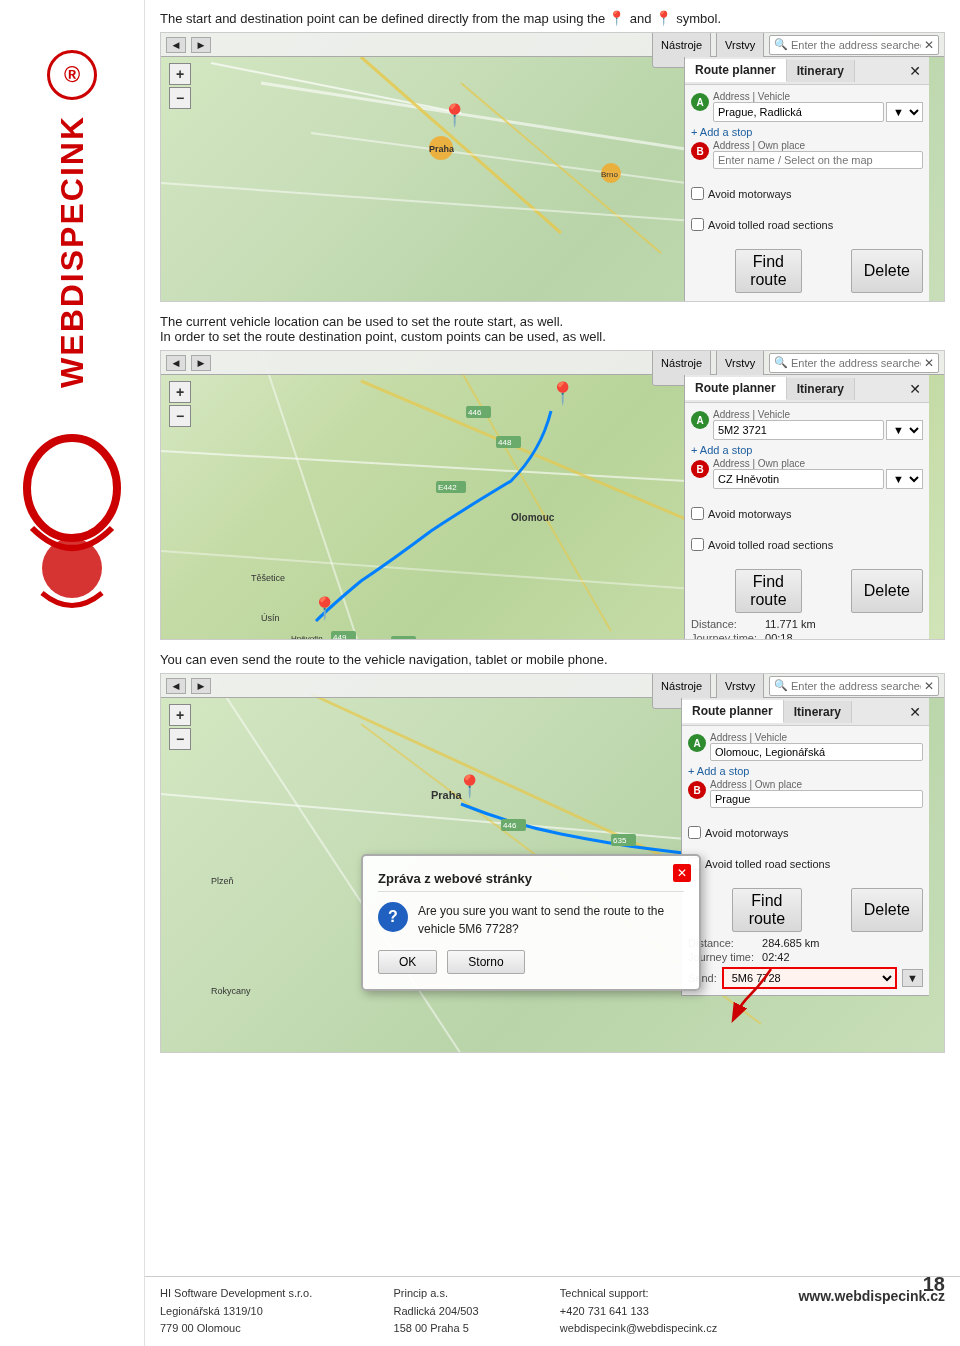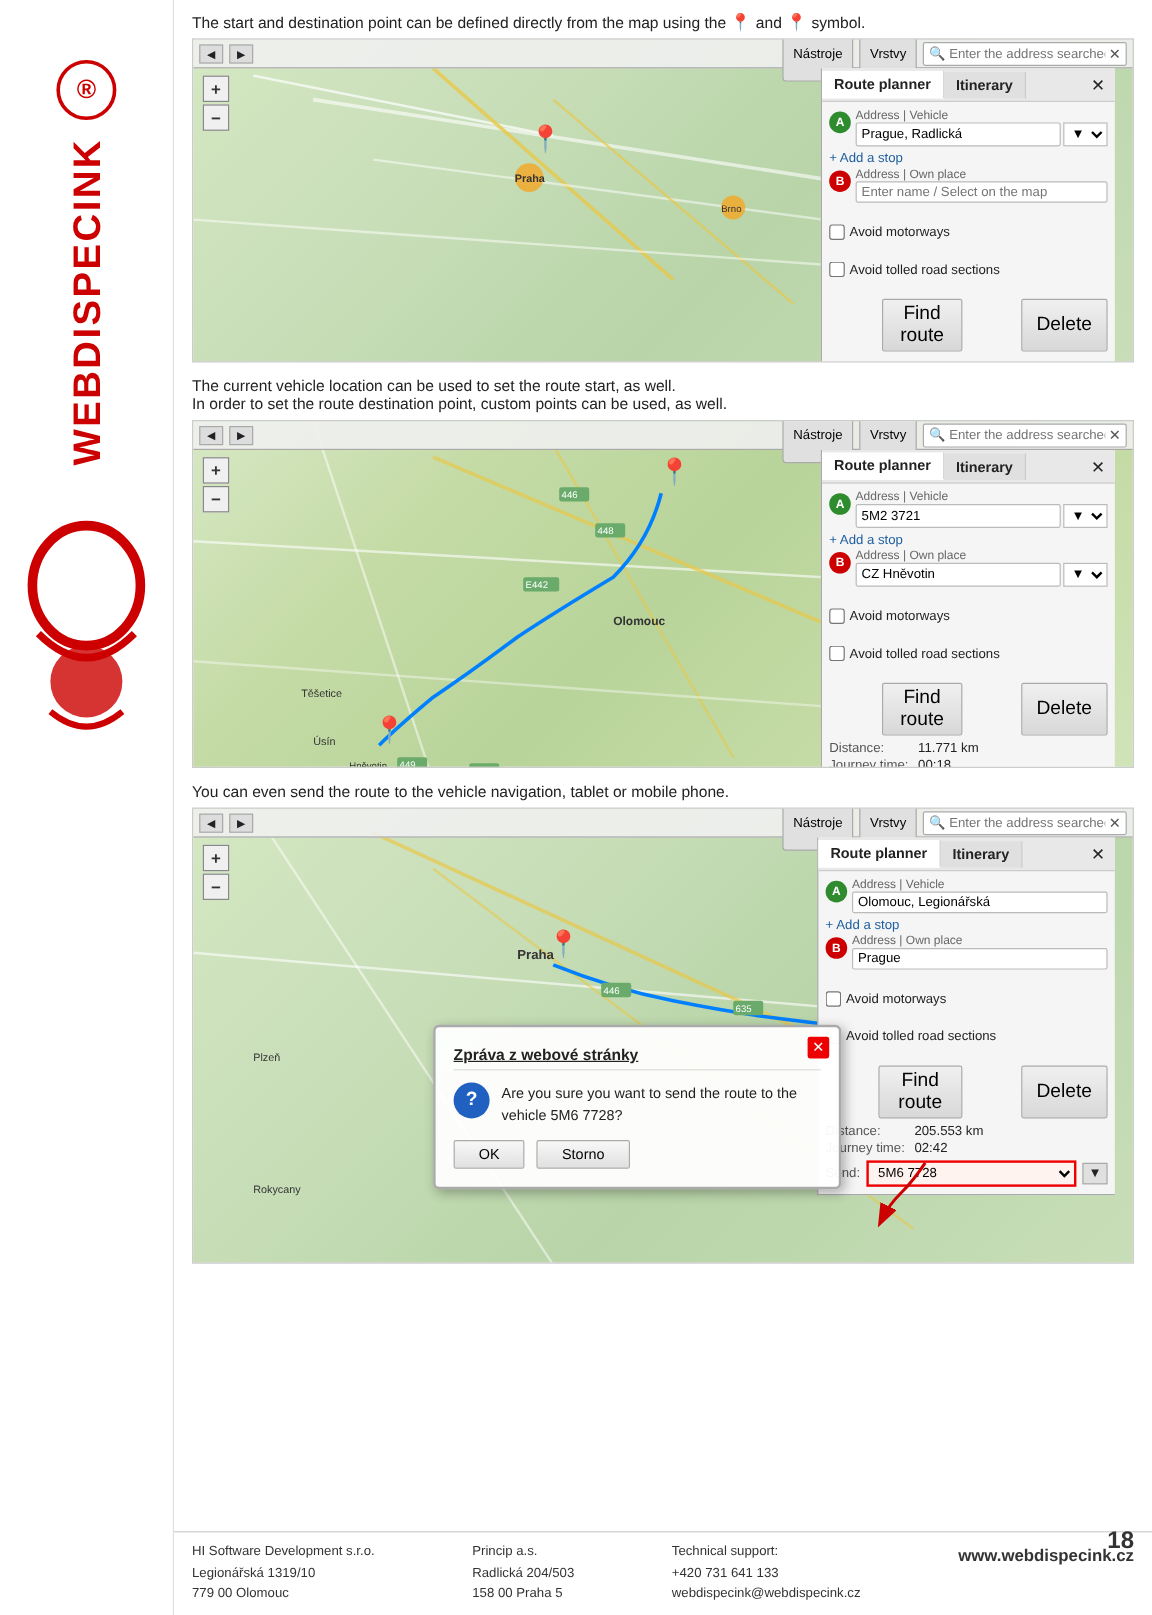--- a/index.html
+++ b/index.html
@@ -267,21 +267,20 @@
       z-index: 50;
       box-shadow: 3px 3px 10px rgba(0,0,0,0.3);
     }
 
     .dialog-title {
       font-size: 13px;
       font-weight: bold;
       margin-bottom: 10px;
       padding-bottom: 5px;
       border-bottom: 1px solid #ddd;
-      text-decoration: underline;
     }
 
     .dialog-close {
       position: absolute;
       right: 8px;
       top: 8px;
       cursor: pointer;
       background: #e00;
       color: #fff;
       border: none;
@@ -790,21 +789,21 @@
           <label>Avoid tolled road sections</label>
         </div>
 
         <div class="route-btn-row">
           <button class="route-btn">Find route</button>
           <button class="route-btn">Delete</button>
         </div>
 
         <div class="route-info">
           <span class="route-info-label">Distance:</span>
-          <span class="route-info-value">205.553 km</span>
+          <span class="route-info-value">284.685 km</span>
           <span class="route-info-label">Journey time:</span>
           <span class="route-info-value">02:42</span>
         </div>
 
         <div class="send-row">
           <span class="send-label">Send:</span>
           <select class="send-select send-highlight">
             <option>5M6 7728</option>
           </select>
           <div style="font-size:11px;cursor:pointer;background:#e0e0e0;border:1px solid #aaa;padding:2px 4px;">▼</div>

